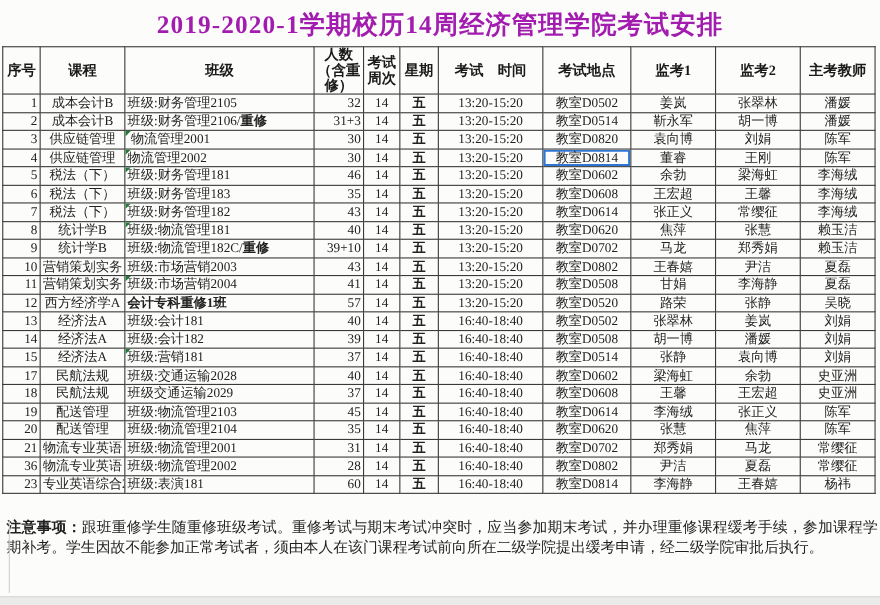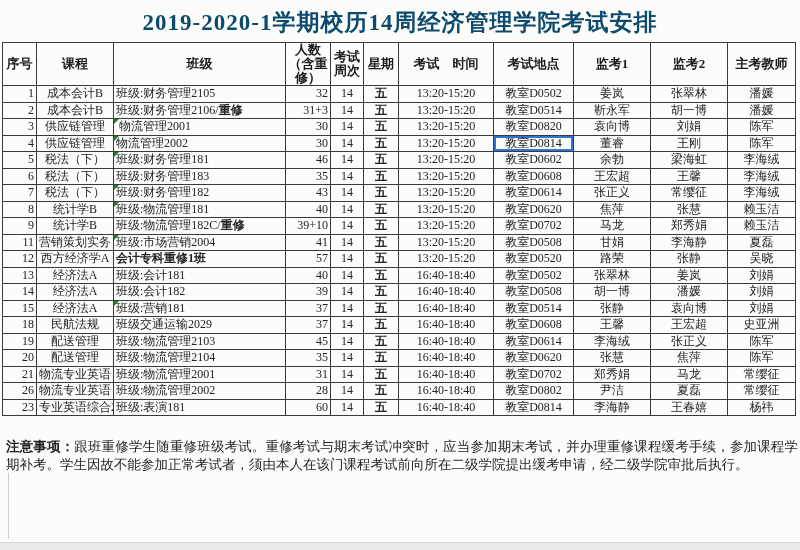--- a/index.html
+++ b/index.html
@@ -4,21 +4,21 @@
 <style>
   html,body{margin:0;padding:0;}
   body{
     width:800px;height:550px;overflow:hidden;position:relative;
     background:#fcfcfa;
     font-family:"Liberation Serif","DejaVu Serif",serif;
     color:#1c1c1c;
   }
   .page-title{
     margin:7px 0 4px 0;text-align:center;
-    font-size:23px;font-weight:bold;letter-spacing:1px;color:#0c4a6e;
+    font-size:23px;font-weight:bold;letter-spacing:1px;color:#a21caf;
   }
   table.exam{
     border-collapse:collapse;table-layout:fixed;
     margin-left:2px;width:793px;
   }
   table.exam th,table.exam td{
     border:1px solid #3a3a3a;
     padding:0 2px;overflow:hidden;white-space:nowrap;
     position:relative;
   }
@@ -209,20 +209,33 @@
     <td class="c-count">39+10</td>
     <td class="c-week">14</td>
     <td class="c-weekday">五</td>
     <td class="c-time">13:20-15:20</td>
     <td class="c-location">教室D0702</td>
     <td class="c-p1">马龙</td>
     <td class="c-p2">郑秀娟</td>
     <td class="c-ex">赖玉洁</td>
   </tr>
       <tr>
+    <td class="c-index">10</td>
+    <td class="c-course">营销策划实务</td>
+    <td class="c-class"><span class="cls-normal">班级:市场营销2003</span><span class="cls-bold"></span></td>
+    <td class="c-count">43</td>
+    <td class="c-week">14</td>
+    <td class="c-weekday">五</td>
+    <td class="c-time">13:20-15:20</td>
+    <td class="c-location">教室D0802</td>
+    <td class="c-p1">王春嬉</td>
+    <td class="c-p2">尹洁</td>
+    <td class="c-ex">夏磊</td>
+  </tr>
+      <tr>
     <td class="c-index">11</td>
     <td class="c-course">营销策划实务</td>
     <td class="c-class has-note"><span class="cls-normal">班级:市场营销2004</span><span class="cls-bold"></span></td>
     <td class="c-count">41</td>
     <td class="c-week">14</td>
     <td class="c-weekday">五</td>
     <td class="c-time">13:20-15:20</td>
     <td class="c-location">教室D0508</td>
     <td class="c-p1">甘娟</td>
     <td class="c-p2">李海静</td>
@@ -274,20 +287,33 @@
     <td class="c-count">37</td>
     <td class="c-week">14</td>
     <td class="c-weekday">五</td>
     <td class="c-time">16:40-18:40</td>
     <td class="c-location">教室D0514</td>
     <td class="c-p1">张静</td>
     <td class="c-p2">袁向博</td>
     <td class="c-ex">刘娟</td>
   </tr>
       <tr>
+    <td class="c-index">17</td>
+    <td class="c-course">民航法规</td>
+    <td class="c-class"><span class="cls-normal">班级:交通运输2028</span><span class="cls-bold"></span></td>
+    <td class="c-count">40</td>
+    <td class="c-week">14</td>
+    <td class="c-weekday">五</td>
+    <td class="c-time">16:40-18:40</td>
+    <td class="c-location">教室D0602</td>
+    <td class="c-p1">梁海虹</td>
+    <td class="c-p2">余勃</td>
+    <td class="c-ex">史亚洲</td>
+  </tr>
+      <tr>
     <td class="c-index">18</td>
     <td class="c-course">民航法规</td>
     <td class="c-class"><span class="cls-normal">班级交通运输2029</span><span class="cls-bold"></span></td>
     <td class="c-count">37</td>
     <td class="c-week">14</td>
     <td class="c-weekday">五</td>
     <td class="c-time">16:40-18:40</td>
     <td class="c-location">教室D0608</td>
     <td class="c-p1">王馨</td>
     <td class="c-p2">王宏超</td>
@@ -326,21 +352,21 @@
     <td class="c-count">31</td>
     <td class="c-week">14</td>
     <td class="c-weekday">五</td>
     <td class="c-time">16:40-18:40</td>
     <td class="c-location">教室D0702</td>
     <td class="c-p1">郑秀娟</td>
     <td class="c-p2">马龙</td>
     <td class="c-ex">常缨征</td>
   </tr>
       <tr>
-    <td class="c-index">26</td>
+    <td class="c-index">36</td>
     <td class="c-course">物流专业英语</td>
     <td class="c-class"><span class="cls-normal">班级:物流管理2002</span><span class="cls-bold"></span></td>
     <td class="c-count">28</td>
     <td class="c-week">14</td>
     <td class="c-weekday">五</td>
     <td class="c-time">16:40-18:40</td>
     <td class="c-location">教室D0802</td>
     <td class="c-p1">尹洁</td>
     <td class="c-p2">夏磊</td>
     <td class="c-ex">常缨征</td>

